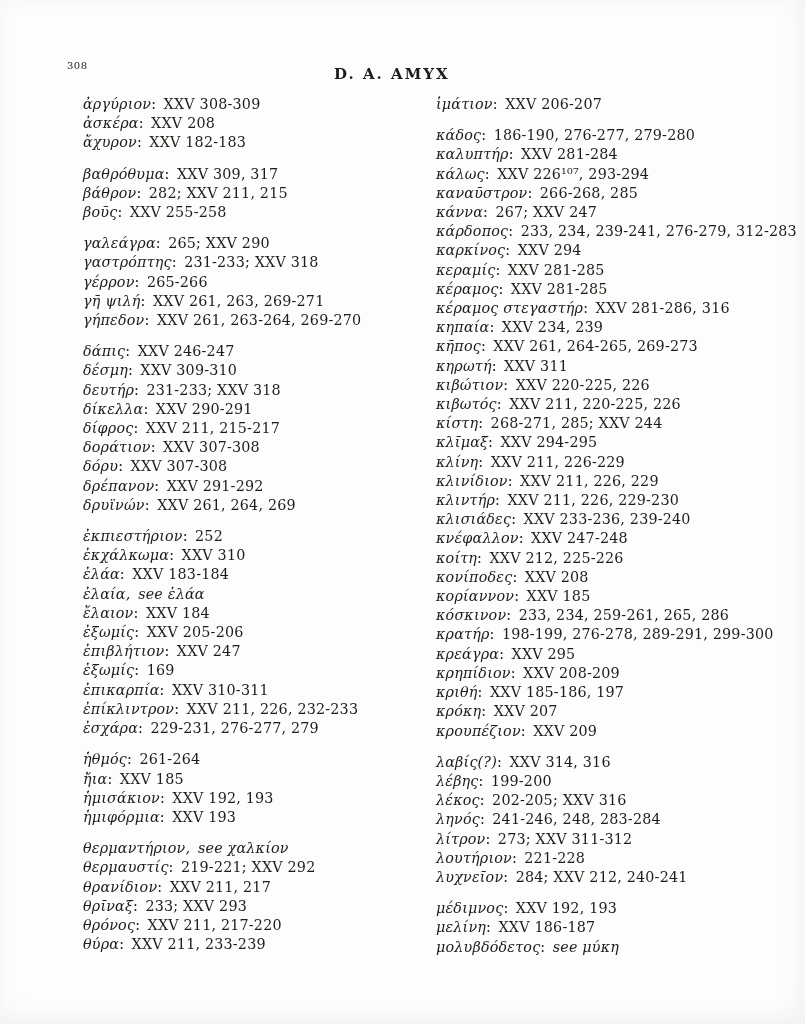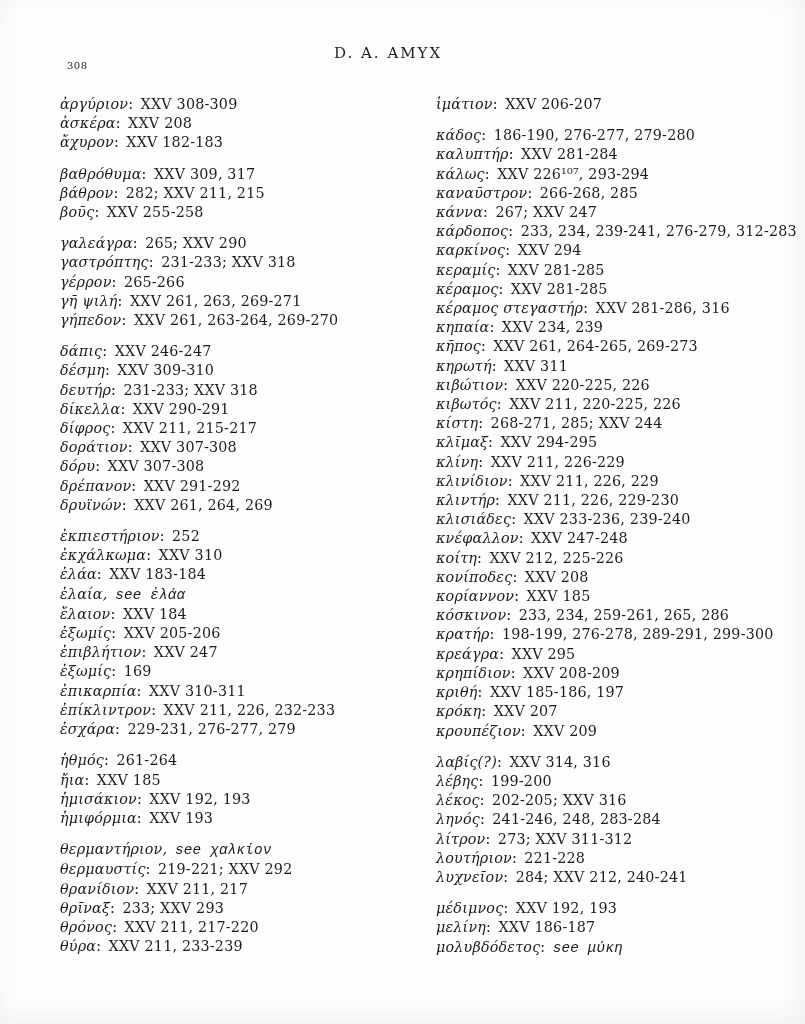--- a/index.html
+++ b/index.html
@@ -13,38 +13,38 @@
   }
   .page{
     position:absolute;inset:0;
     box-shadow: inset -10px 0 24px rgba(0,0,0,0.025), inset 0 -10px 24px rgba(0,0,0,0.03);
   }
   .pagenum{
     position:absolute;left:67px;top:60px;
     font-size:10px;letter-spacing:0.5px;
   }
   .running-head{
-    position:absolute;left:334px;top:44px;
-    font-size:15px;letter-spacing:2px;
+    position:absolute;left:334px;top:65px;
+    font-size:15px;letter-spacing:2px;font-weight:bold;
   }
   .col{
     position:absolute;top:95px;
   }
-  .col-left{left:60px;width:350px;}
+  .col-left{left:83px;width:350px;}
   .col-right{left:436px;width:378px;}
   .group{margin-bottom:12px;}
   .entry{
     font-size:14.3px;
     line-height:19.2px;
     white-space:nowrap;
   }
   .term{font-style:italic;letter-spacing:0.2px;}
   .sep{padding-right:3px;}
   .refs{letter-spacing:0.2px;}
-  .refs.it{font-style:italic;font-family:Liberation Mono, monospace;}
+  .refs.it{font-style:italic;}
 </style>
 </head>
 <body>
 
 <div class="page">
   <span class="pagenum">308</span>
   <span class="running-head">D. A. AMYX</span>
   <div class="col col-left" id="col-left">
       <div class="group">
         <div class="entry"><span class="term">ἀργύριον</span><span class="sep">: </span><span class="refs">XXV 308-309</span></div>

